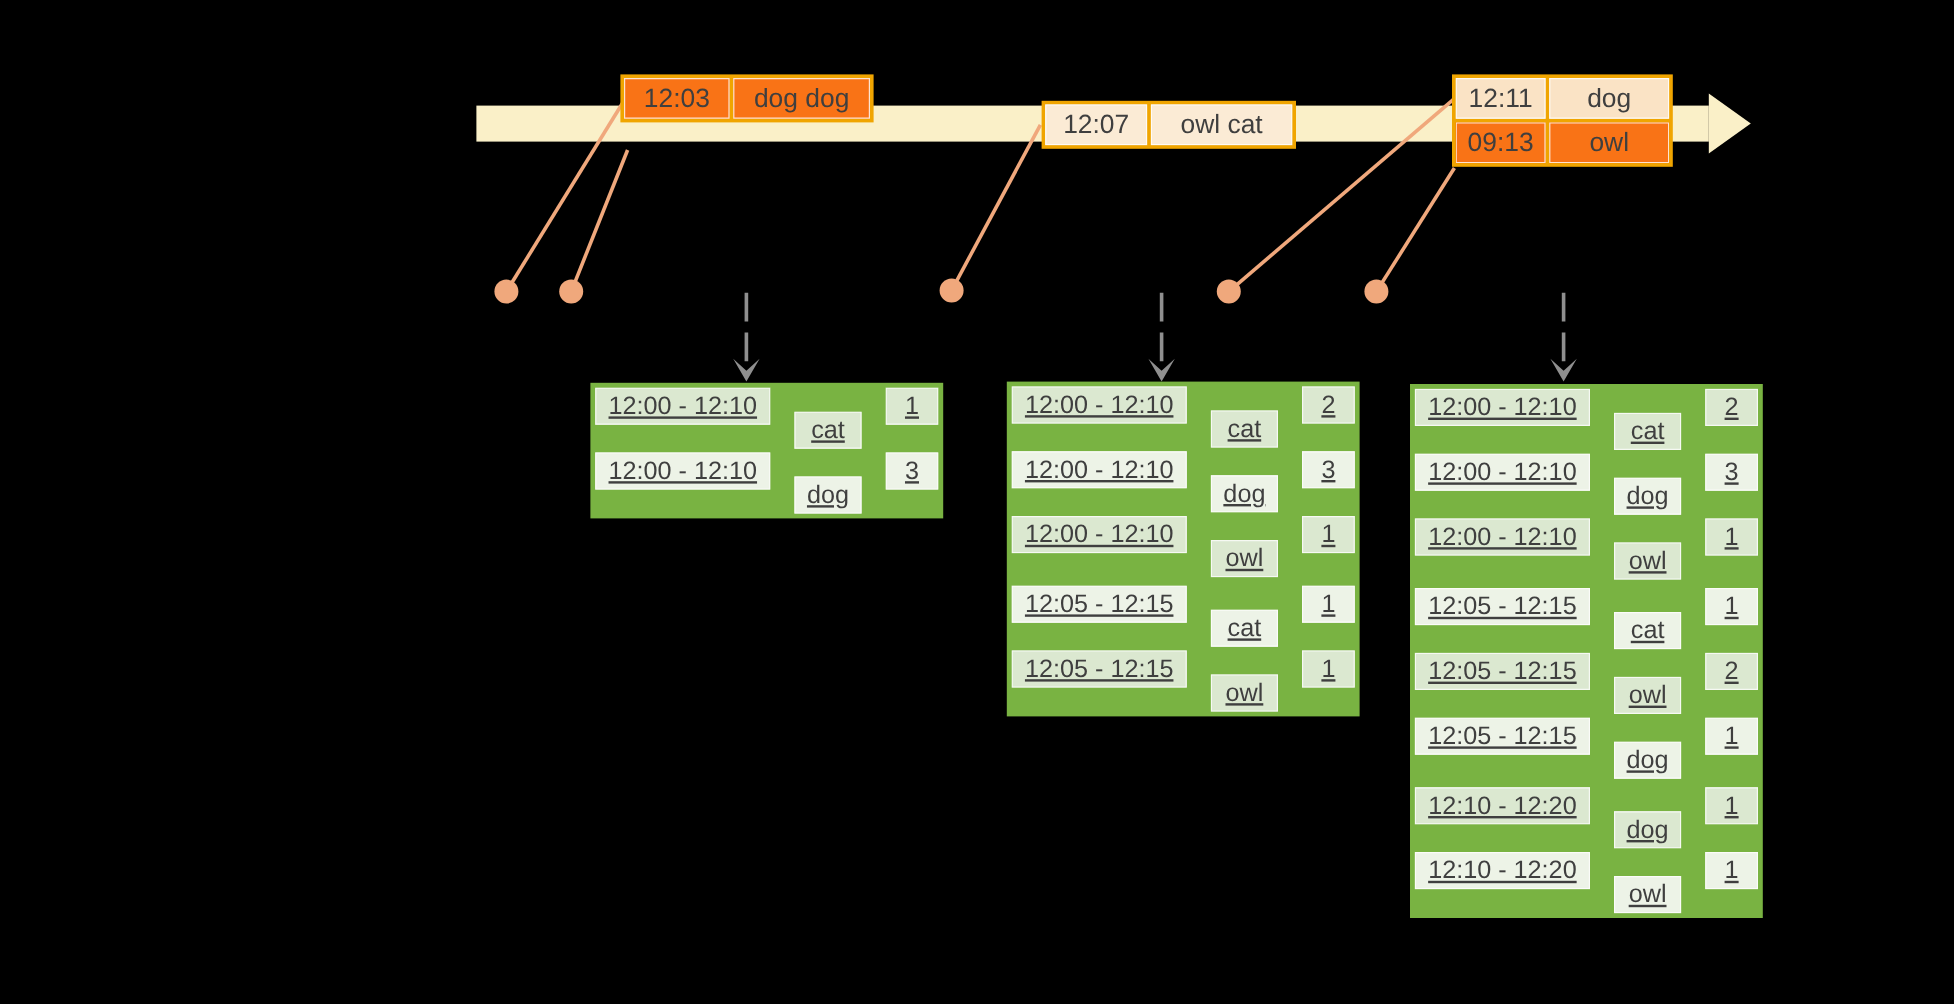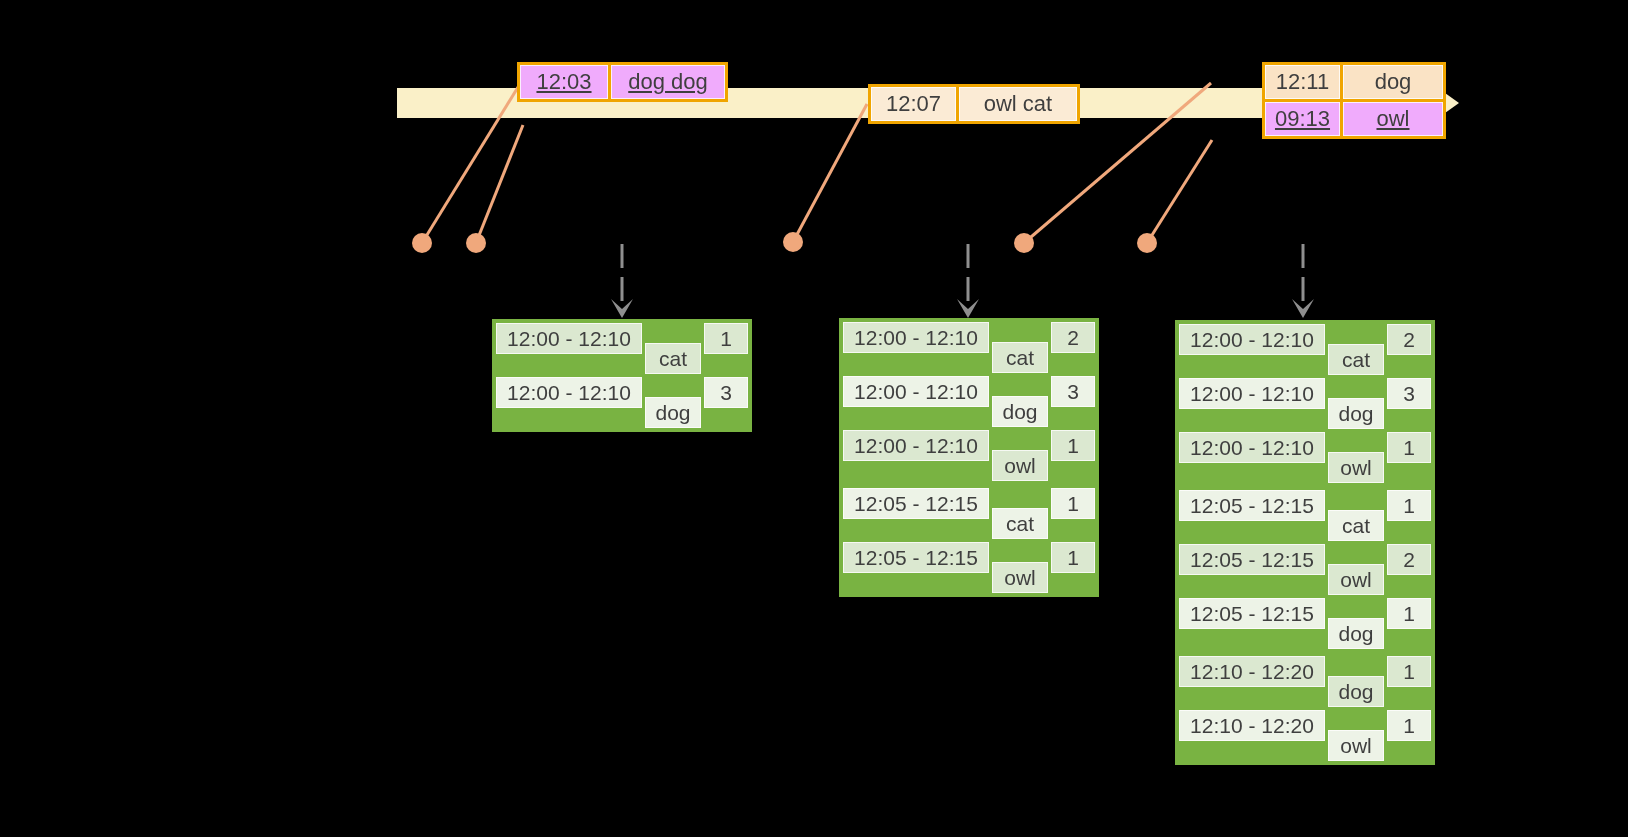--- a/index.html
+++ b/index.html
@@ -21,31 +21,31 @@
   }
   .erow{display:flex;gap:3px;}
   .ecell{
     height:34px;line-height:34px;text-align:center;
     font-size:22px;
     box-shadow:inset 0 0 0 1px rgba(255,255,255,0.8);
   }
   .ecell.time{width:var(--tw);}
   .ecell.words{width:var(--ww);}
   .etable .shade-a .ecell{background:#FAE3C5;}
-  .etable .shade-b .ecell{background:#f0abfc;text-decoration:underline;}
+  .etable .shade-b .ecell{background:#f97316;}
   .etable .shade-mid .ecell{background:#FBEBD5;}
 
   
   .gtable{
     position:absolute;z-index:2;
     background:#79B342;
     padding:4px;
     display:flex;flex-direction:column;
   }
-  .grow{display:flex;gap:3px;}
+  .grow{display:flex;gap:20px;text-decoration:underline;}
   .grow + .grow{margin-top:3px;}
   .grow.new-group{margin-top:7px;}
   .gcell{
     height:31px;line-height:31px;text-align:center;
     font-size:21px;
     box-shadow:inset 0 0 0 1px rgba(255,255,255,0.75);
   }
   .gcell.window{width:146px;}
   .gcell.word{width:56px;margin-top:20px;}
   .gcell.count{width:44px;}
@@ -95,21 +95,21 @@
   </div>
   </div>
 
 <div class="etable" style="left:868px;top:84px;--tw:85px;--ww:118px;">
     <div class="erow shade-a shade-mid">
     <div class="ecell time">12:07</div>
     <div class="ecell words">owl cat</div>
   </div>
   </div>
 
-<div class="etable" style="left:1262px;top:62px;--tw:75px;--ww:100px;">
+<div class="etable" style="left:1210px;top:62px;--tw:75px;--ww:100px;">
     <div class="erow shade-a">
     <div class="ecell time">12:11</div>
     <div class="ecell words">dog</div>
   </div>
     <div class="erow shade-b">
     <div class="ecell time">09:13</div>
     <div class="ecell words">owl</div>
   </div>
   </div>
 

